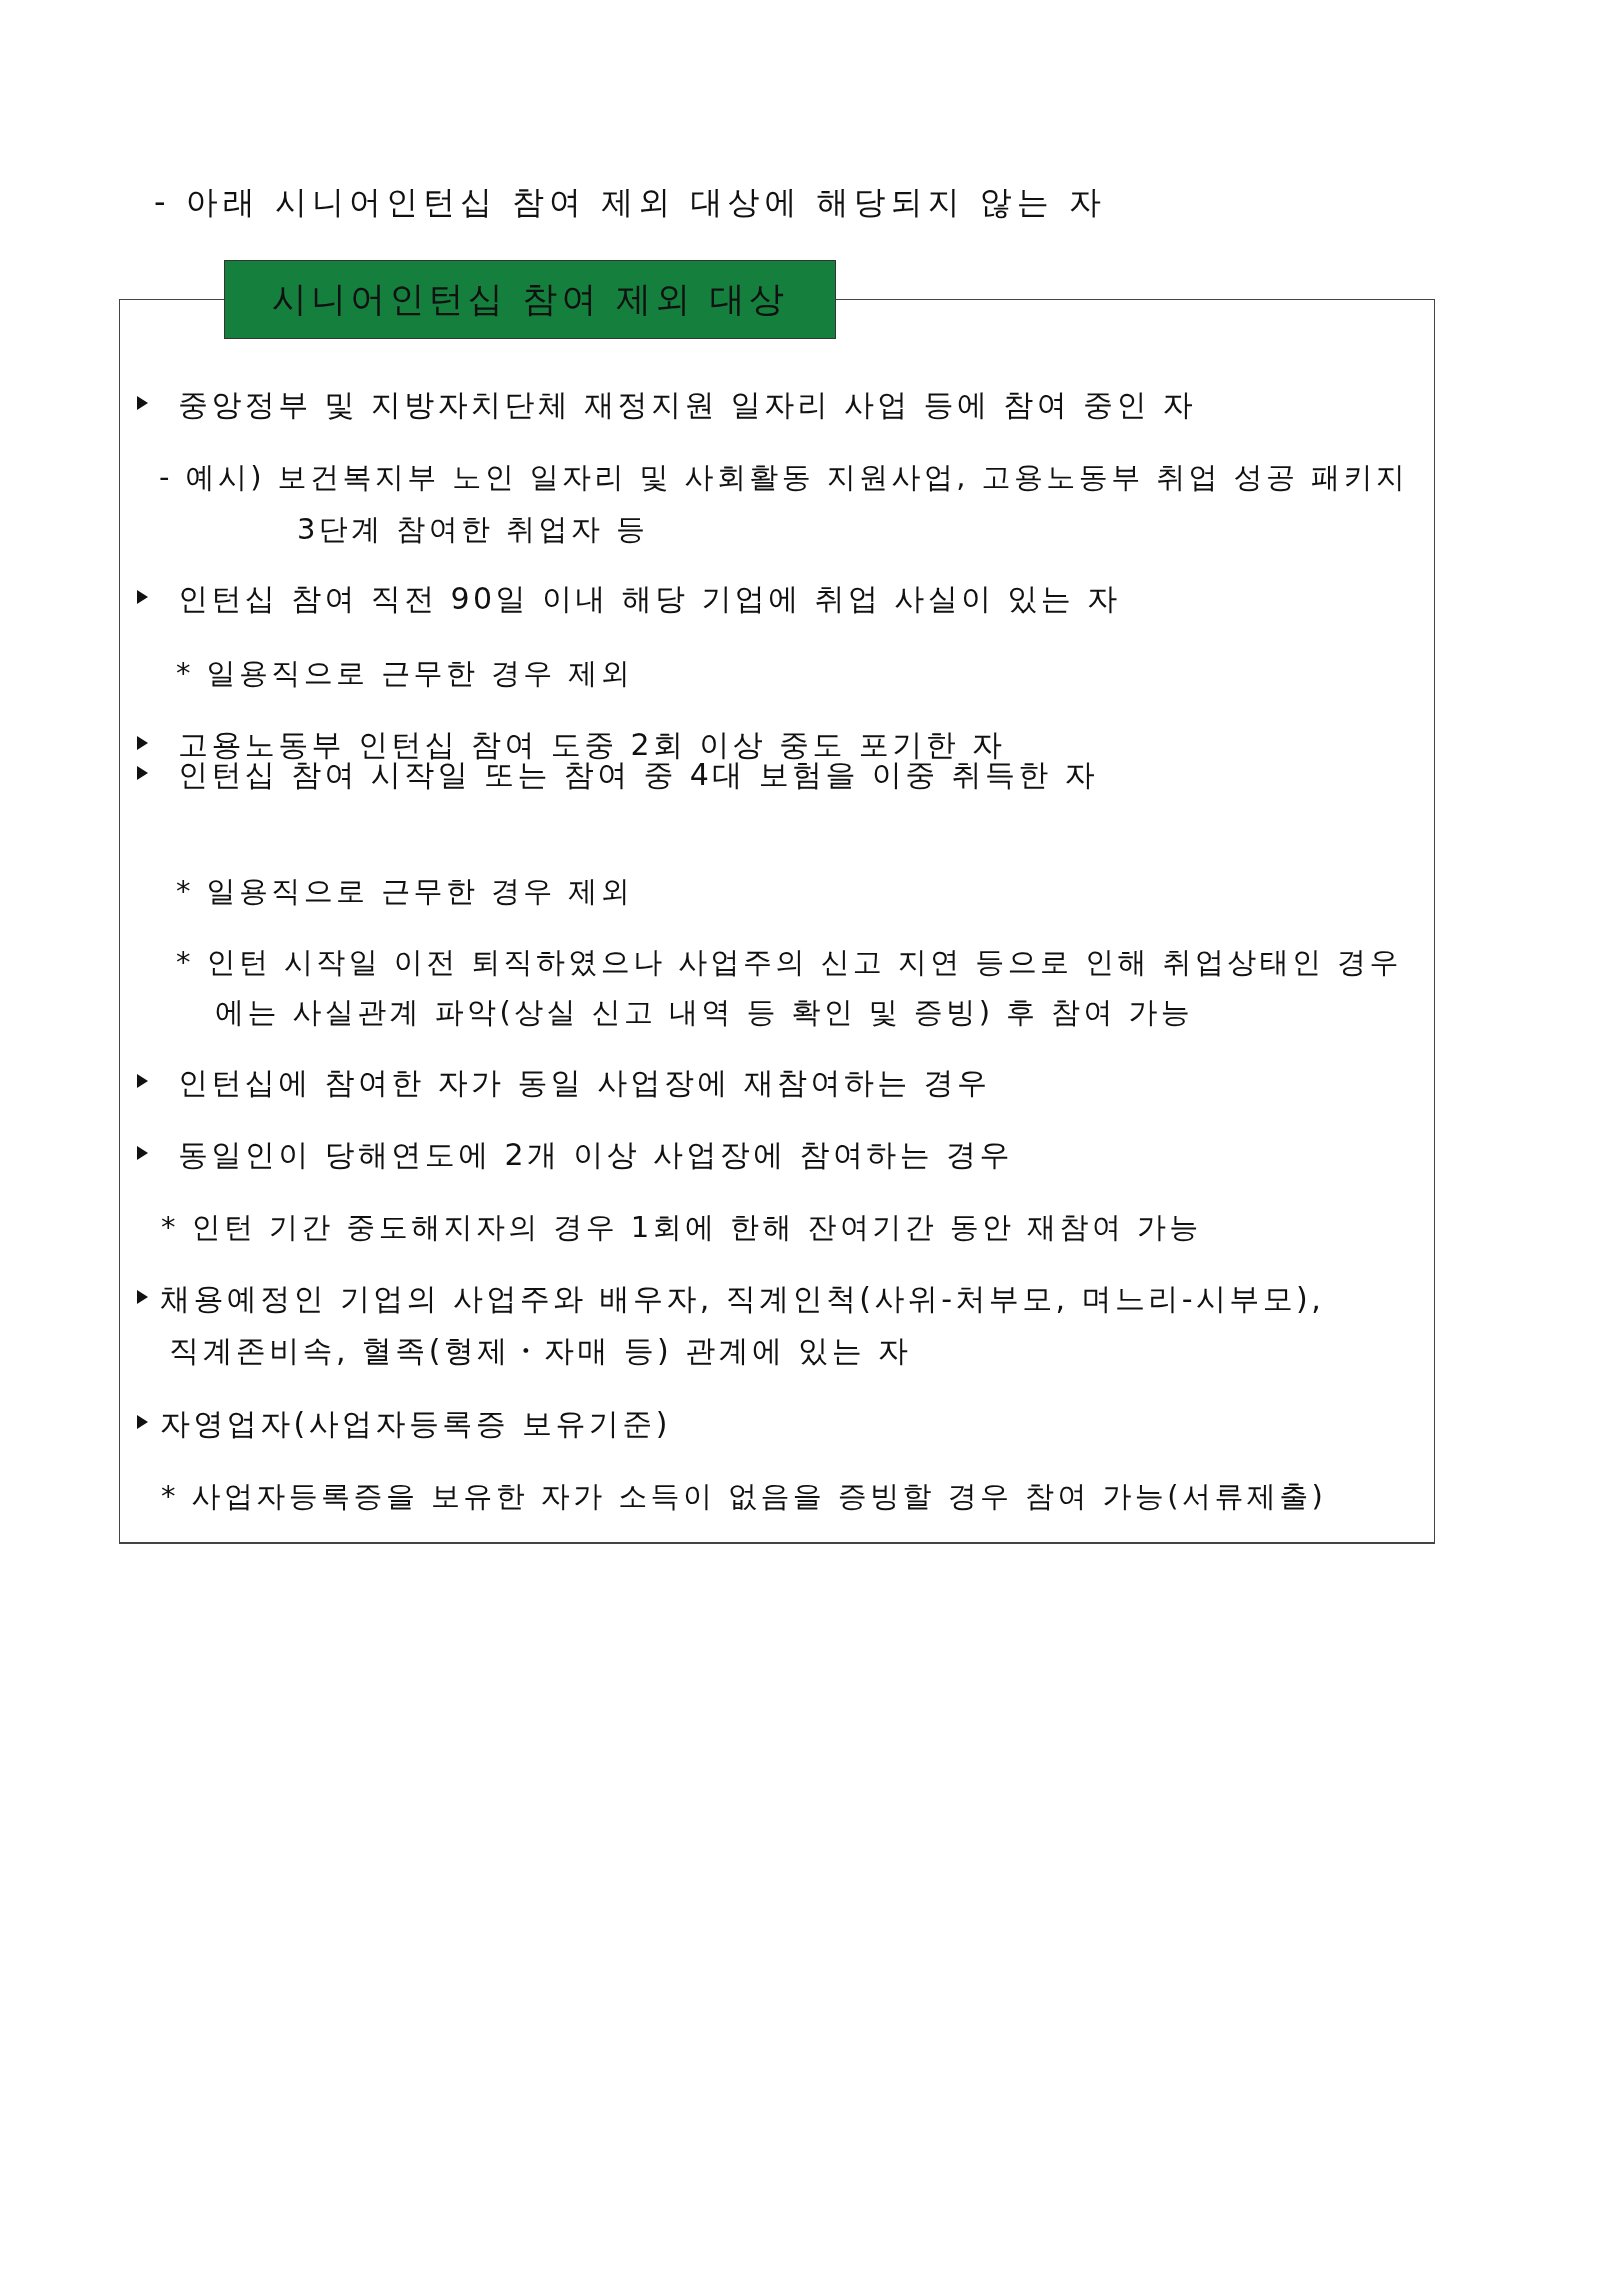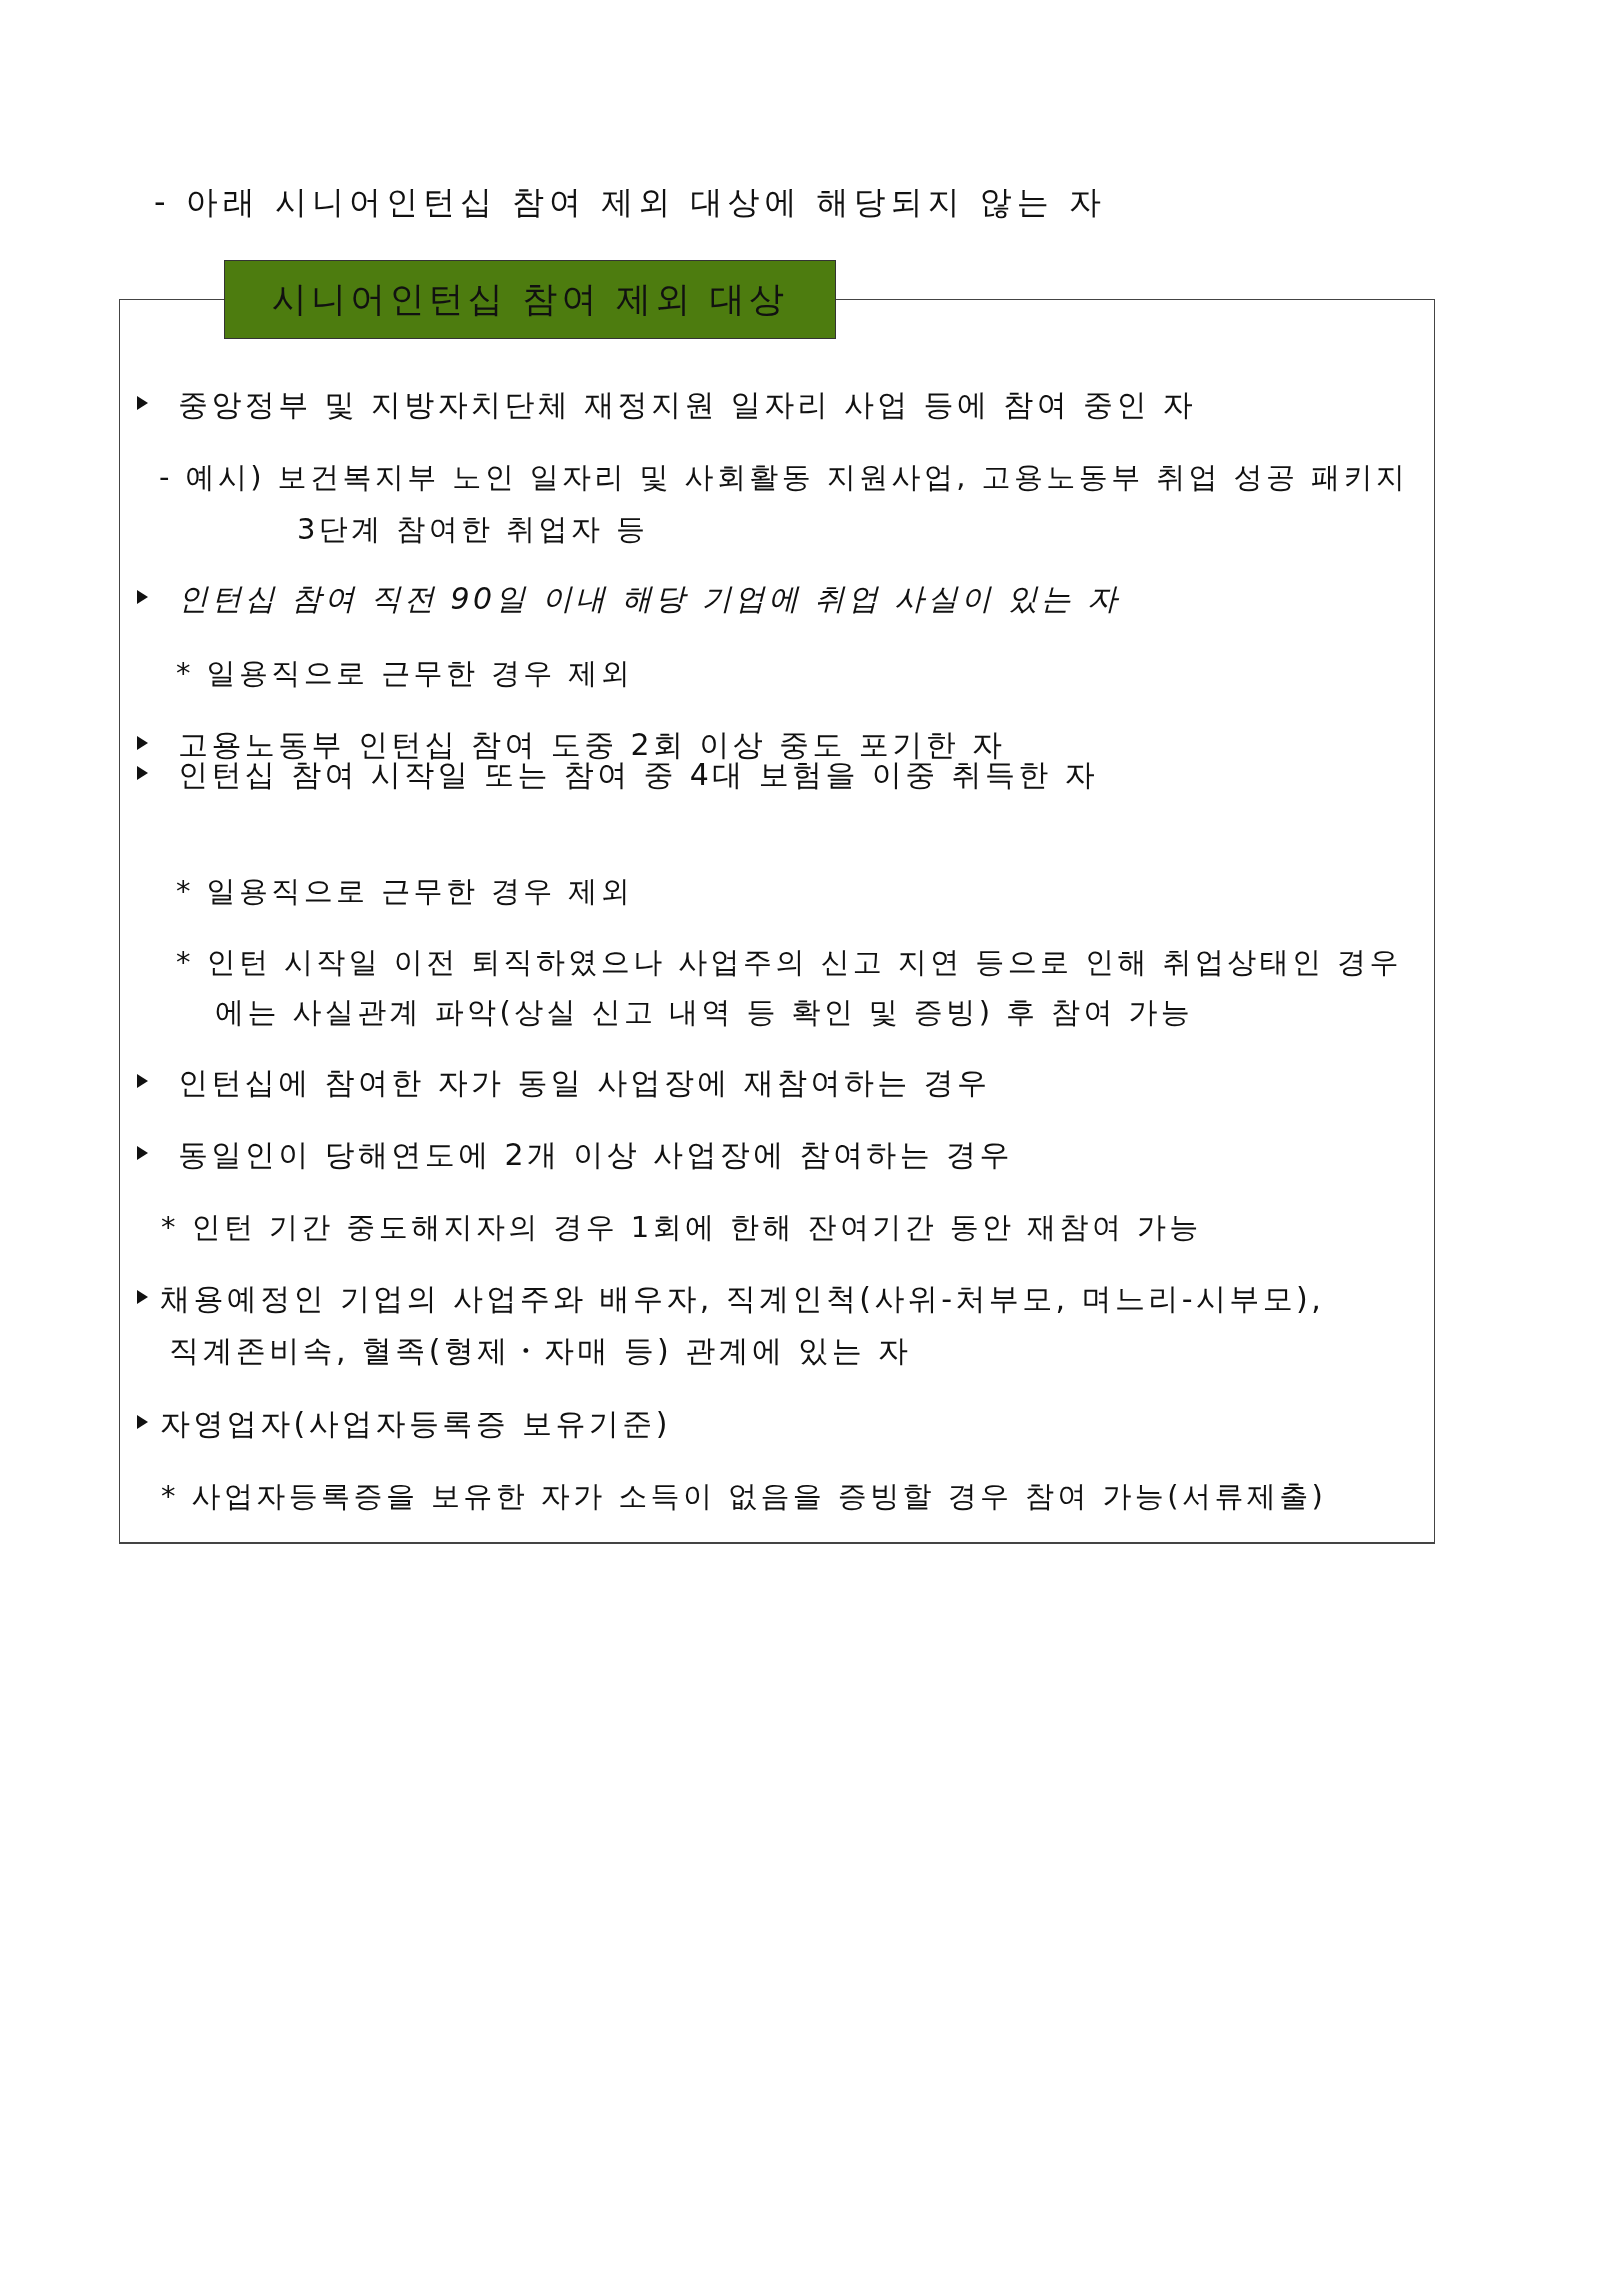--- a/index.html
+++ b/index.html
@@ -37,21 +37,21 @@
       border: 1.7px solid #444444;
       border-bottom-width: 2.5px;
       box-sizing: border-box;
     }
     .box-title {
       position: absolute;
       left: 224px;
       top: 245px;
       width: 612px;
       height: 79px;
-      background: #4d7c0f;
+      background: #15803d;
       border: 1.7px solid #333333;
       box-sizing: border-box;
       display: flex;
       align-items: center;
       justify-content: center;
       font-size: 35px;
       letter-spacing: 4.2px;
       white-space: nowrap;
     }
     .line {
@@ -93,21 +93,21 @@
   <div class="box-title">
     <span>시니어인턴십 참여 제외 대상</span>
   </div>
 
   <div class="line" style="left:137px; top:370px;">
     <span class="bullet"></span><span>중앙정부 및 지방자치단체 재정지원 일자리 사업 등에 참여 중인 자</span>
   </div>
   <div class="line sub" style="left:159px; top:443px;">- 예시) 보건복지부 노인 일자리 및 사회활동 지원사업, 고용노동부 취업 성공 패키지</div>
   <div class="line sub" style="left:297px; top:495px;">3단계 참여한 취업자 등</div>
 
-  <div class="line" style="left:137px; top:564px;font-style:italic;">
+  <div class="line" style="left:137px; top:564px;">
     <span class="bullet"></span><span>인턴십 참여 직전 90일 이내 해당 기업에 취업 사실이 있는 자</span>
   </div>
   <div class="line note" style="left:176px; top:639px;">* 일용직으로 근무한 경우 제외</div>
 
   <div class="line" style="left:137px; top:710px;">
     <span class="bullet"></span><span>고용노동부 인턴십 참여 도중 2회 이상 중도 포기한 자</span>
   </div>
 
   <div class="line" style="left:137px; top:740px;">
     <span class="bullet"></span><span>인턴십 참여 시작일 또는 참여 중 4대 보험을 이중 취득한 자</span>

